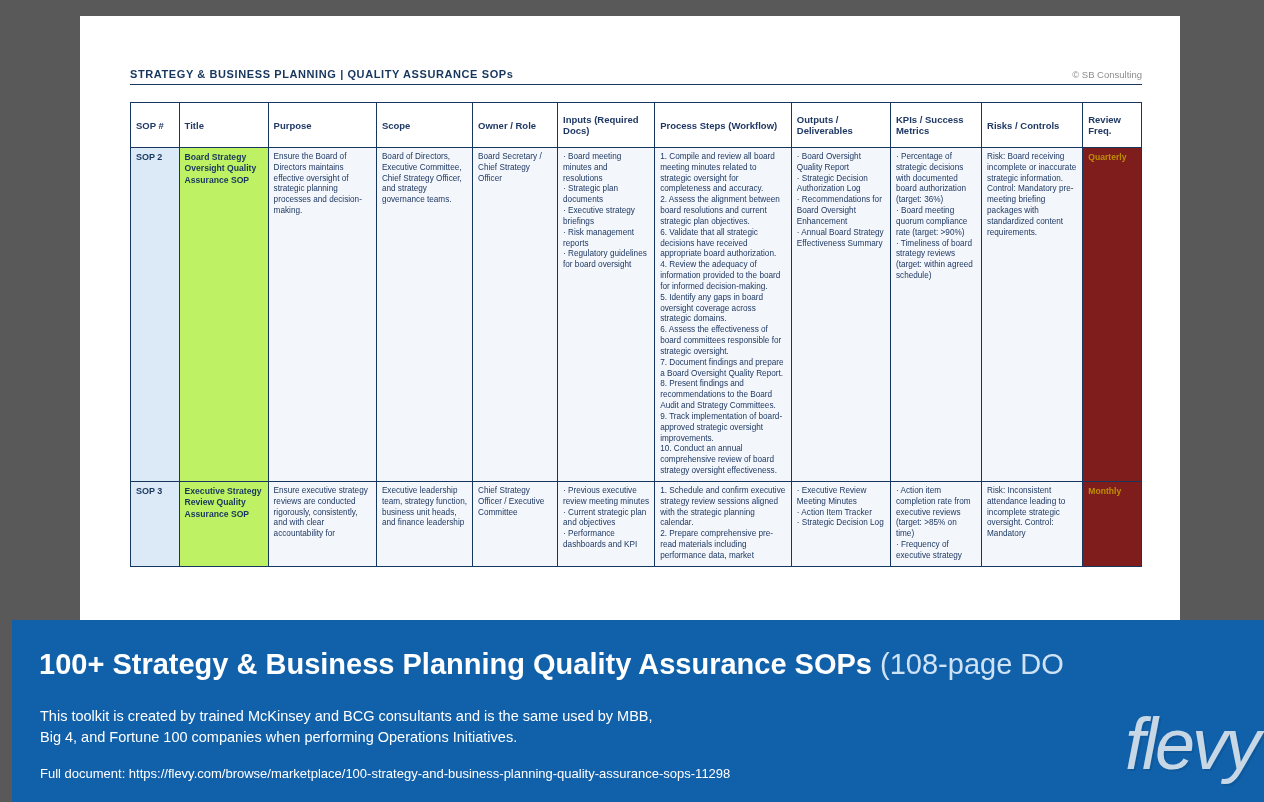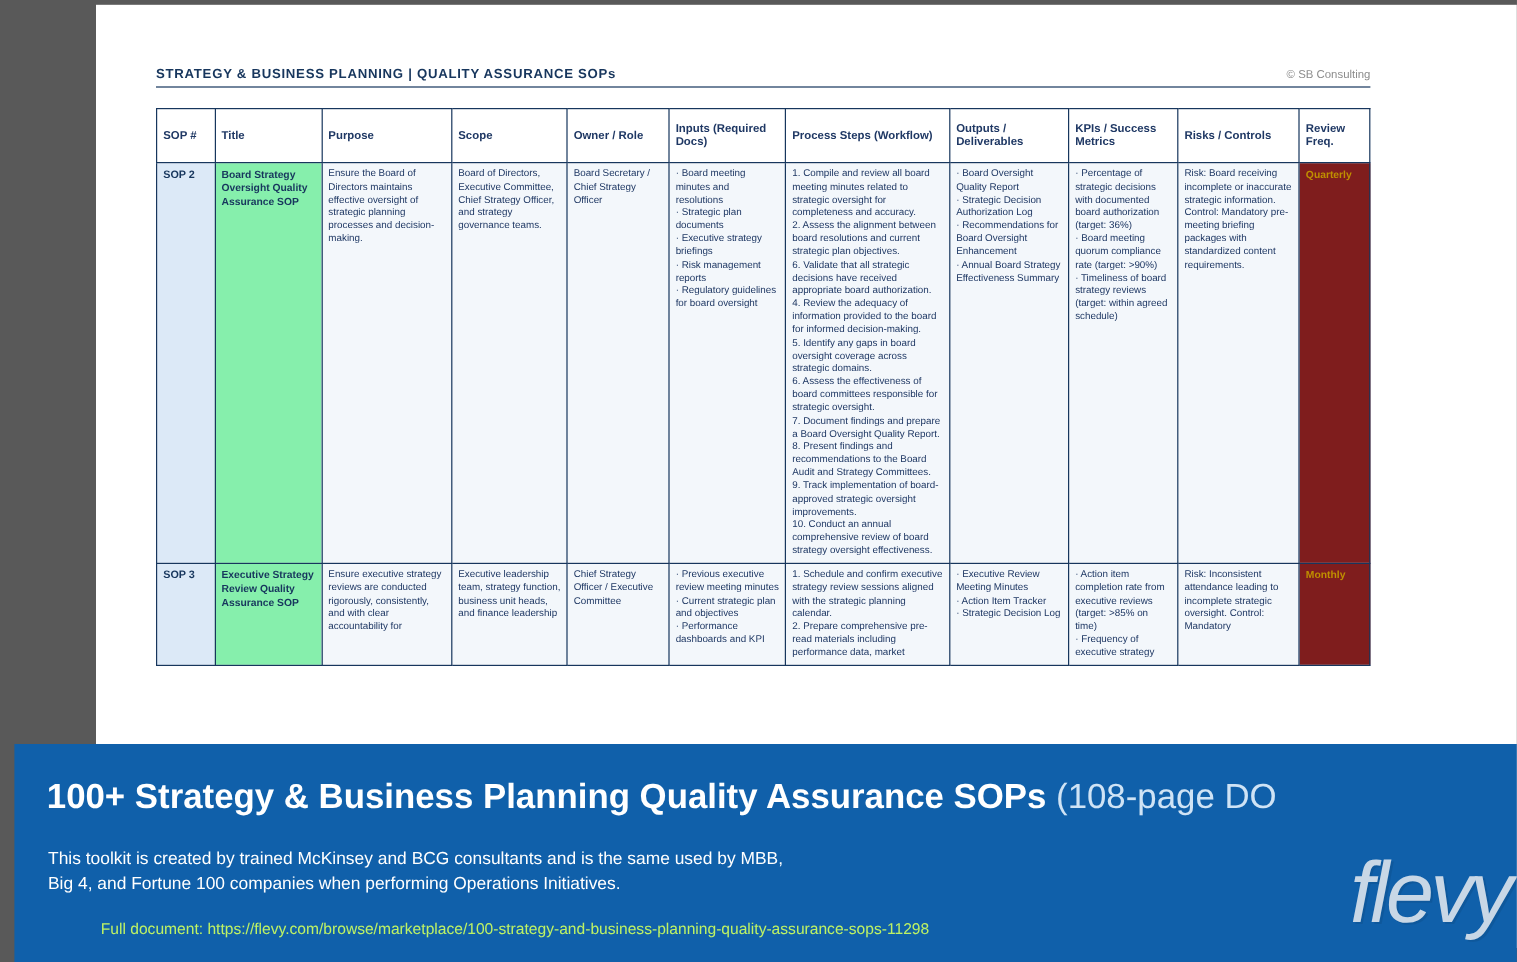--- a/index.html
+++ b/index.html
@@ -7,22 +7,22 @@
     padding: 0;
     background: #595959;
     width: 1264px;
     height: 802px;
     overflow: hidden;
     font-family: "Liberation Sans", sans-serif;
   }
   #page {
     position: absolute;
     left: 80px;
-    top: 4px;
-    width: 1184px;
+    top: 16px;
+    width: 1100px;
     height: 786px;
     background: #ffffff;
     overflow: hidden;
   }
   .doc-header {
     position: absolute;
     left: 50px;
     top: 52px;
     width: 1012px;
     display: flex;
@@ -71,21 +71,21 @@
     background: #f3f7fb;
   }
   td.c-sop {
     background: #dce9f7;
     font-size: 9px;
     font-weight: bold;
     color: #17365d;
     text-align: left;
   }
   td.c-title {
-    background: #86efac;
+    background: #bef264;
     font-weight: bold;
     font-size: 8.6px;
     color: #17365d;
   }
   td.c-owner { text-align: left; }
   td.c-freq {
     background: #7f1d1d;
     font-size: 8.6px;
     font-weight: bold;
     color: #bf8f00;
@@ -134,22 +134,21 @@
     top: 86px;
     font-size: 14.5px;
     color: #ffffff;
     line-height: 1.45;
   }
   #banner .link {
     position: absolute;
     left: 28px;
     top: 146px;
     font-size: 13px;
-    color: #bef264;
-    margin-left: 44px;
+    color: #ffffff;
   }
   #logo {
     position: absolute;
     right: 6px;
     top: 92px;
     font-size: 72px;
     font-style: italic;
     font-weight: normal;
     color: #ffffff;
     letter-spacing: -3px;

